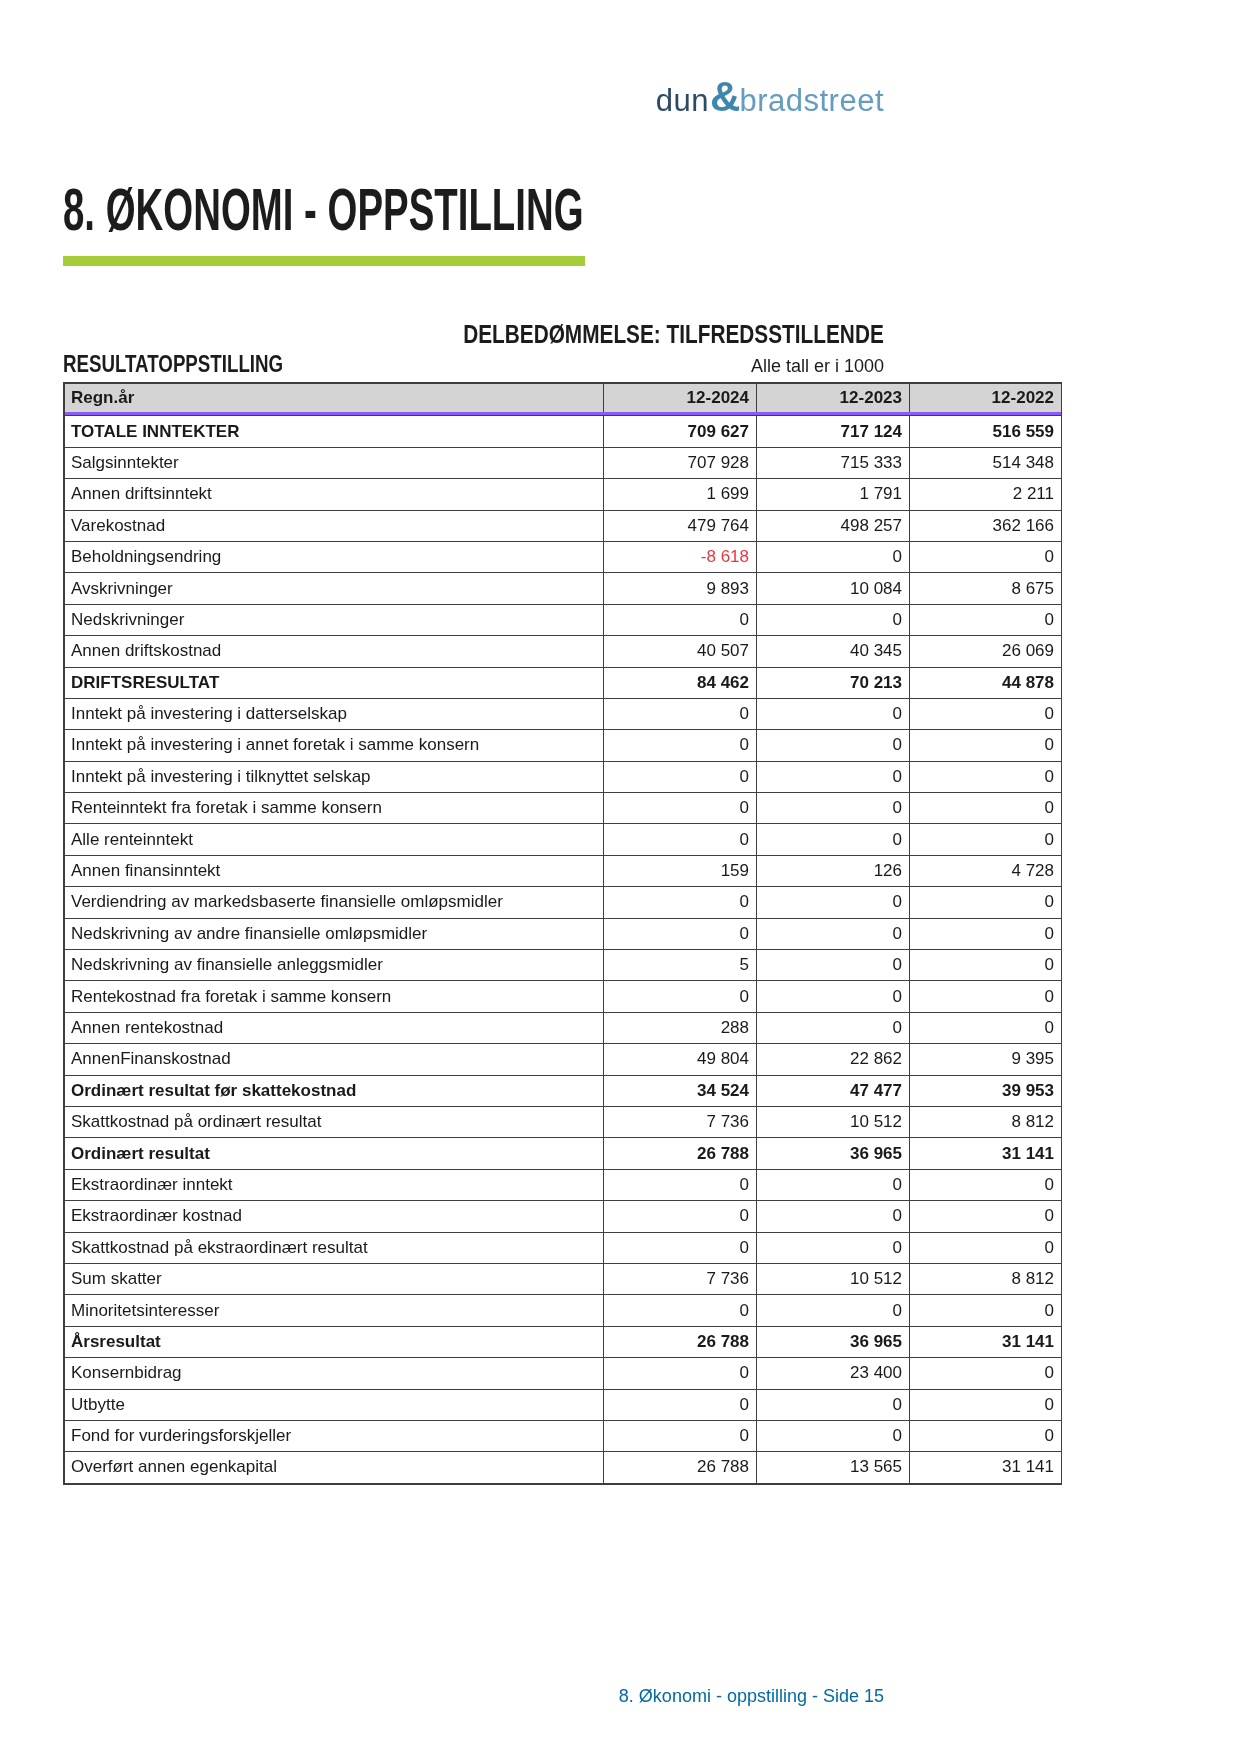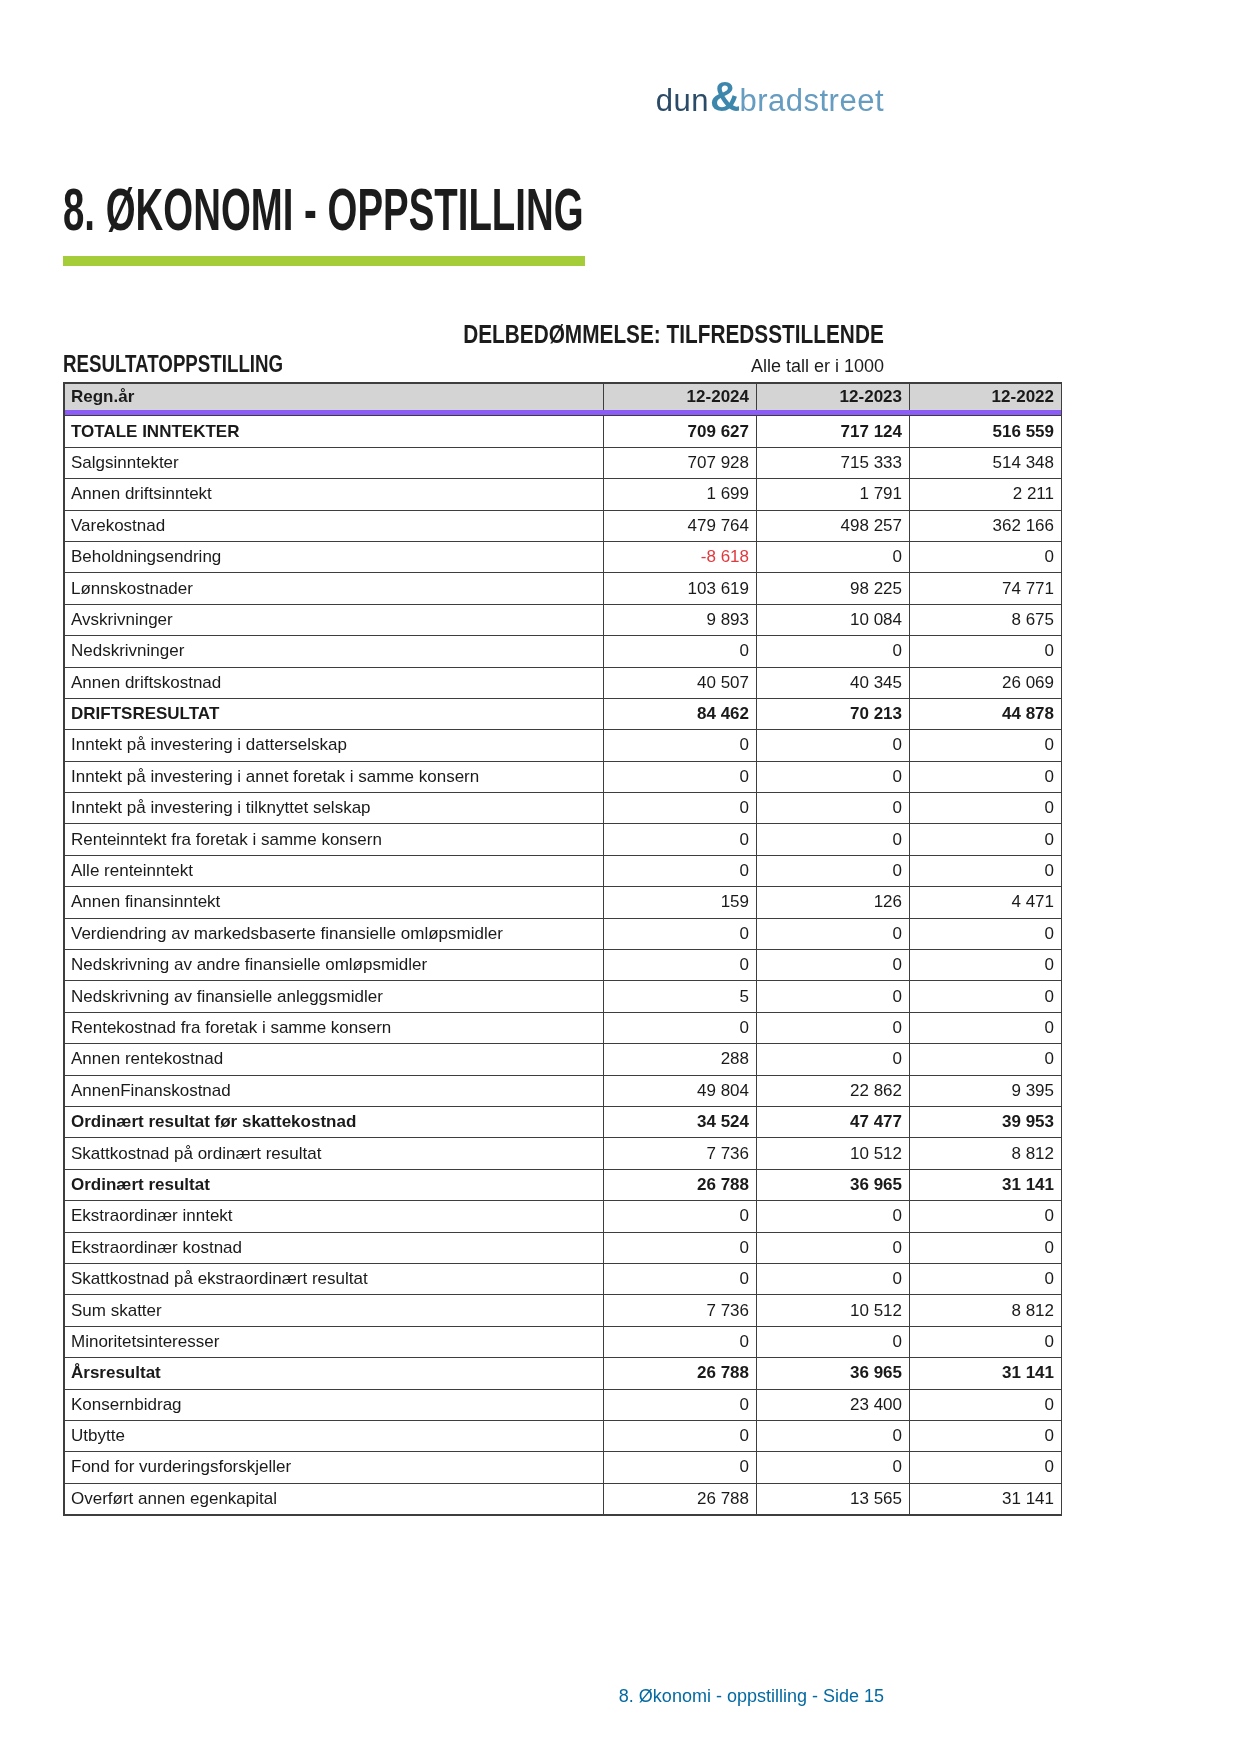--- a/index.html
+++ b/index.html
@@ -113,21 +113,21 @@
   .t-row {
     display: grid;
     grid-template-columns: 538px 153px 153px 152px;
     height: 31.4px;
     box-sizing: border-box;
     border-top: 1px solid #3e3e3e;
   }
   .t-row:first-child { border-top: none; }
   .t-head {
     font-weight: bold;
-    border-bottom: 5px solid #8b5cf6;
+    border-bottom: 3px solid #8b5cf6;
   }
   .t-row.bold { font-weight: bold; }
   .t-cell {
     display: flex;
     align-items: center;
     padding: 0 7px;
     border-left: 1px solid #3e3e3e;
     overflow: hidden;
     white-space: nowrap;
     box-sizing: border-box;
@@ -195,26 +195,20 @@
         <div class="t-cell num">498 257</div>
         <div class="t-cell num">362 166</div>
       </div>
       <div class="t-row">
         <div class="t-cell">Beholdningsendring</div>
         <div class="t-cell num neg">-8 618</div>
         <div class="t-cell num">0</div>
         <div class="t-cell num">0</div>
       </div>
       <div class="t-row">
-        <div class="t-cell">Lønnskostnader</div>
-        <div class="t-cell num">103 619</div>
-        <div class="t-cell num">98 225</div>
-        <div class="t-cell num">74 771</div>
-      </div>
-      <div class="t-row">
         <div class="t-cell">Avskrivninger</div>
         <div class="t-cell num">9 893</div>
         <div class="t-cell num">10 084</div>
         <div class="t-cell num">8 675</div>
       </div>
       <div class="t-row">
         <div class="t-cell">Nedskrivninger</div>
         <div class="t-cell num">0</div>
         <div class="t-cell num">0</div>
         <div class="t-cell num">0</div>
@@ -258,21 +252,21 @@
       <div class="t-row">
         <div class="t-cell">Alle renteinntekt</div>
         <div class="t-cell num">0</div>
         <div class="t-cell num">0</div>
         <div class="t-cell num">0</div>
       </div>
       <div class="t-row">
         <div class="t-cell">Annen finansinntekt</div>
         <div class="t-cell num">159</div>
         <div class="t-cell num">126</div>
-        <div class="t-cell num">4 471</div>
+        <div class="t-cell num">4 728</div>
       </div>
       <div class="t-row">
         <div class="t-cell">Verdiendring av markedsbaserte finansielle omløpsmidler</div>
         <div class="t-cell num">0</div>
         <div class="t-cell num">0</div>
         <div class="t-cell num">0</div>
       </div>
       <div class="t-row">
         <div class="t-cell">Nedskrivning av andre finansielle omløpsmidler</div>
         <div class="t-cell num">0</div>

